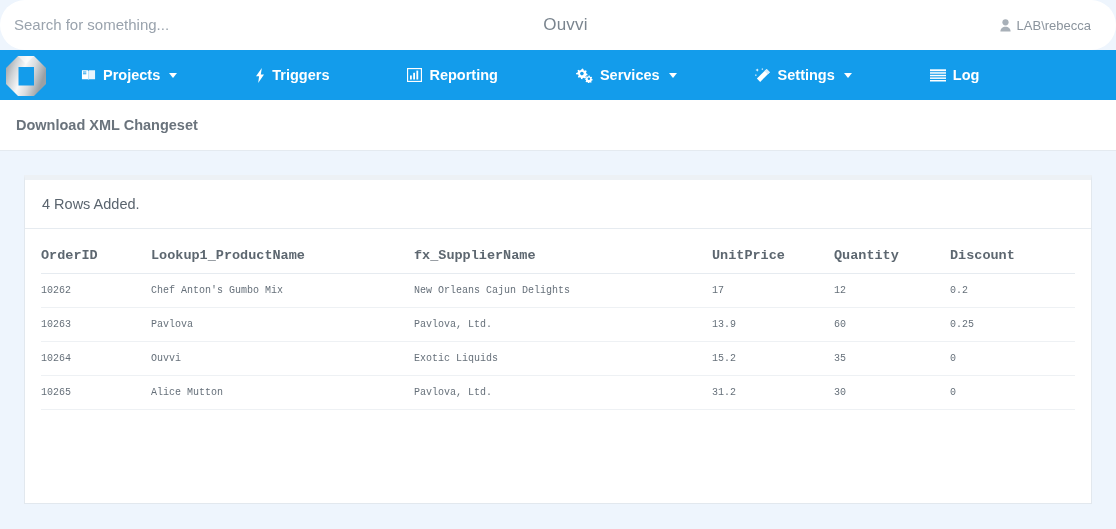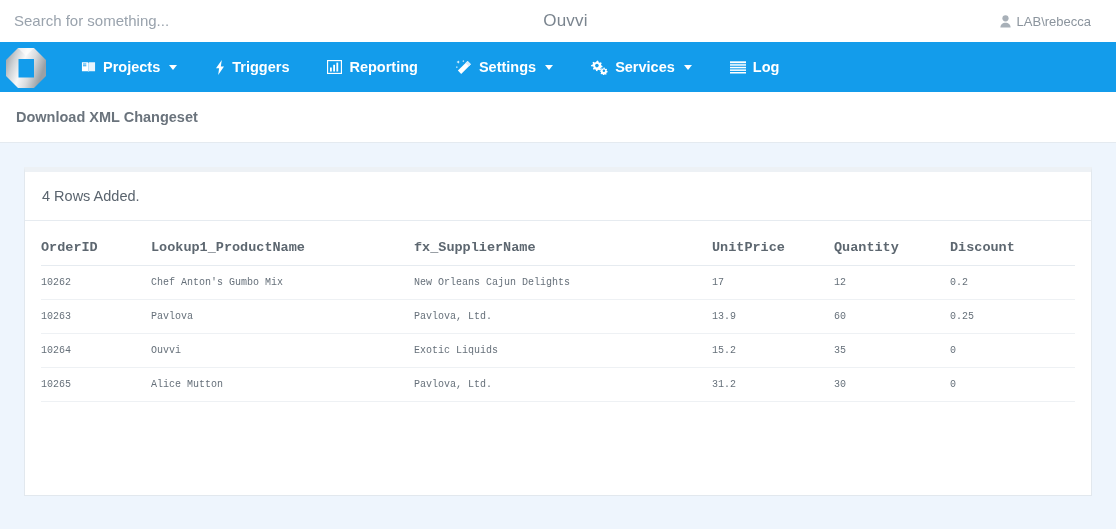--- a/index.html
+++ b/index.html
@@ -8,24 +8,25 @@
     width: 1116px; height: 529px;
     overflow: hidden;
     background: #eef5fd;
     font-family: "Liberation Sans", sans-serif;
     -webkit-font-smoothing: antialiased;
   }
 
   
   .topbar {
     position: relative;
-    height: 42px;
+    height: 50px;
     background: #ffffff;
     display: flex;
     align-items: center;
+    border-radius: 25px;
   }
   .search-input {
     border: none;
     outline: none;
     background: transparent;
     font-family: "Liberation Sans", sans-serif;
     font-size: 15px;
     color: #4f5a66;
     padding: 0 0 0 14px;
     width: 330px;
@@ -74,20 +75,21 @@
   }
   .logo-oct {
     width: 42px; height: 42px;
     position: relative;
     margin-top: 2px;
   }
   .nav-items {
     display: flex;
     align-items: stretch;
     margin-left: 10px;
+    gap: 40px;
   }
   .nav-item {
     display: flex;
     align-items: center;
     gap: 7px;
     padding: 0 19px;
     color: #ffffff;
     font-size: 14.5px;
     font-weight: bold;
     cursor: pointer;
@@ -241,51 +243,51 @@
           <rect x="3" y="7.5" width="1.8" height="4" fill="#ffffff"></rect>
           <rect x="6.2" y="4.8" width="1.8" height="6.7" fill="#ffffff"></rect>
           <rect x="9.4" y="2.6" width="1.8" height="8.9" fill="#ffffff"></rect>
         </svg>
       </span>
       <span>Reporting</span>
     </div>
 
     <div class="nav-item">
       <span class="nav-icon">
+        <svg width="17" height="15" viewBox="0 0 17 15" aria-hidden="true">
+          <g fill="#ffffff">
+            <path d="M6.2 0.6 7.4 0.9 7.6 2.2a3.6 3.6 0 0 1 1.1.6l1.2-.5.8 1-.7 1.1c.2.35.3.73.33 1.12l1.2.45-.12 1.25-1.28.2a3.6 3.6 0 0 1-.6 1.05l.5 1.2-1.05.73-1.05-.75c-.37.18-.76.3-1.16.34l-.45 1.2-1.25-.12-.2-1.27a3.6 3.6 0 0 1-1.05-.6l-1.2.5-.73-1.05.75-1.05a3.6 3.6 0 0 1-.34-1.16L0 6.25 0.12 5l1.27-.2c.13-.4.33-.76.6-1.07l-.5-1.18 1.05-.75 1.05.75c.37-.18.76-.3 1.16-.33z"></path>
+            <circle cx="5.9" cy="5.6" r="1.8" fill="#139ceb"></circle>
+            <path d="M12.6 7.4 13.6 7.6 13.8 8.6a2.6 2.6 0 0 1 .8.45l.95-.35.55.75-.55.8c.13.25.22.52.25.8l.95.35-.1.9-.95.15a2.6 2.6 0 0 1-.45.8l.35.95-.75.55-.8-.55c-.26.13-.53.22-.81.25l-.35.95-.9-.1-.15-.95a2.6 2.6 0 0 1-.78-.45l-.95.35-.55-.75.55-.8a2.6 2.6 0 0 1-.25-.83l-.95-.33.1-.9.95-.15c.1-.28.24-.54.43-.77l-.35-.95.75-.55.8.55c.26-.13.53-.22.81-.25z"></path>
+            <circle cx="12.9" cy="10.7" r="1.25" fill="#139ceb"></circle>
+          </g>
+        </svg>
+      </span>
+      <span>Services</span>
+      <span class="caret"></span>
+    </div>
+
+    <div class="nav-item">
+      <span class="nav-icon">
         <svg width="16" height="15" viewBox="0 0 16 15" aria-hidden="true">
           <path d="M11.6 0.9 14.9 4.2 5.2 13.9 1.9 10.6z" fill="#ffffff"></path>
           <path d="M11.6 0.9 14.9 4.2 12.8 6.3 9.5 3z" fill="#d6ecfb"></path>
           <g fill="#ffffff">
             <path d="M2.2 0.4 2.7 1.6 3.9 2.1 2.7 2.6 2.2 3.8 1.7 2.6 0.5 2.1 1.7 1.6z"></path>
             <path d="M7.3 0.0 7.6 0.8 8.4 1.1 7.6 1.4 7.3 2.2 7.0 1.4 6.2 1.1 7.0 0.8z"></path>
             <path d="M0.9 6.0 1.2 6.8 2.0 7.1 1.2 7.4 0.9 8.2 0.6 7.4 -0.2 7.1 0.6 6.8z"></path>
           </g>
         </svg>
       </span>
       <span>Settings</span>
       <span class="caret"></span>
     </div>
 
     <div class="nav-item">
       <span class="nav-icon">
-        <svg width="17" height="15" viewBox="0 0 17 15" aria-hidden="true">
-          <g fill="#ffffff">
-            <path d="M6.2 0.6 7.4 0.9 7.6 2.2a3.6 3.6 0 0 1 1.1.6l1.2-.5.8 1-.7 1.1c.2.35.3.73.33 1.12l1.2.45-.12 1.25-1.28.2a3.6 3.6 0 0 1-.6 1.05l.5 1.2-1.05.73-1.05-.75c-.37.18-.76.3-1.16.34l-.45 1.2-1.25-.12-.2-1.27a3.6 3.6 0 0 1-1.05-.6l-1.2.5-.73-1.05.75-1.05a3.6 3.6 0 0 1-.34-1.16L0 6.25 0.12 5l1.27-.2c.13-.4.33-.76.6-1.07l-.5-1.18 1.05-.75 1.05.75c.37-.18.76-.3 1.16-.33z"></path>
-            <circle cx="5.9" cy="5.6" r="1.8" fill="#139ceb"></circle>
-            <path d="M12.6 7.4 13.6 7.6 13.8 8.6a2.6 2.6 0 0 1 .8.45l.95-.35.55.75-.55.8c.13.25.22.52.25.8l.95.35-.1.9-.95.15a2.6 2.6 0 0 1-.45.8l.35.95-.75.55-.8-.55c-.26.13-.53.22-.81.25l-.35.95-.9-.1-.15-.95a2.6 2.6 0 0 1-.78-.45l-.95.35-.55-.75.55-.8a2.6 2.6 0 0 1-.25-.83l-.95-.33.1-.9.95-.15c.1-.28.24-.54.43-.77l-.35-.95.75-.55.8.55c.26-.13.53-.22.81-.25z"></path>
-            <circle cx="12.9" cy="10.7" r="1.25" fill="#139ceb"></circle>
-          </g>
-        </svg>
-      </span>
-      <span>Services</span>
-      <span class="caret"></span>
-    </div>
-
-    <div class="nav-item">
-      <span class="nav-icon">
         <svg width="16" height="13" viewBox="0 0 16 13" aria-hidden="true">
           <g fill="#ffffff">
             <rect x="0" y="0.3" width="16" height="1.9"></rect>
             <rect x="0" y="3.2" width="16" height="1.5"></rect>
             <rect x="0" y="5.8" width="16" height="1.5"></rect>
             <rect x="0" y="8.4" width="16" height="1.5"></rect>
             <rect x="0" y="11.0" width="16" height="1.5"></rect>
           </g>
         </svg>
       </span>

